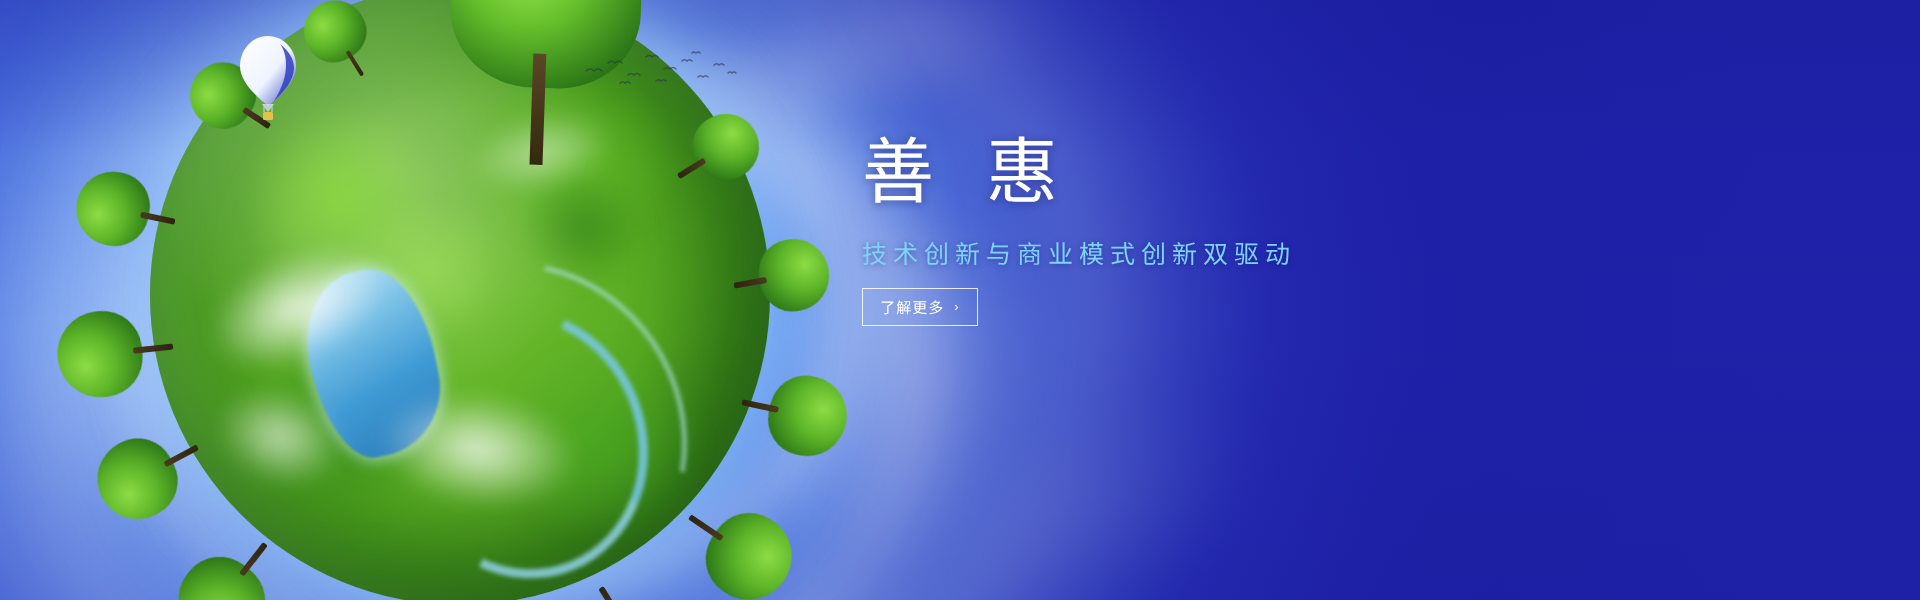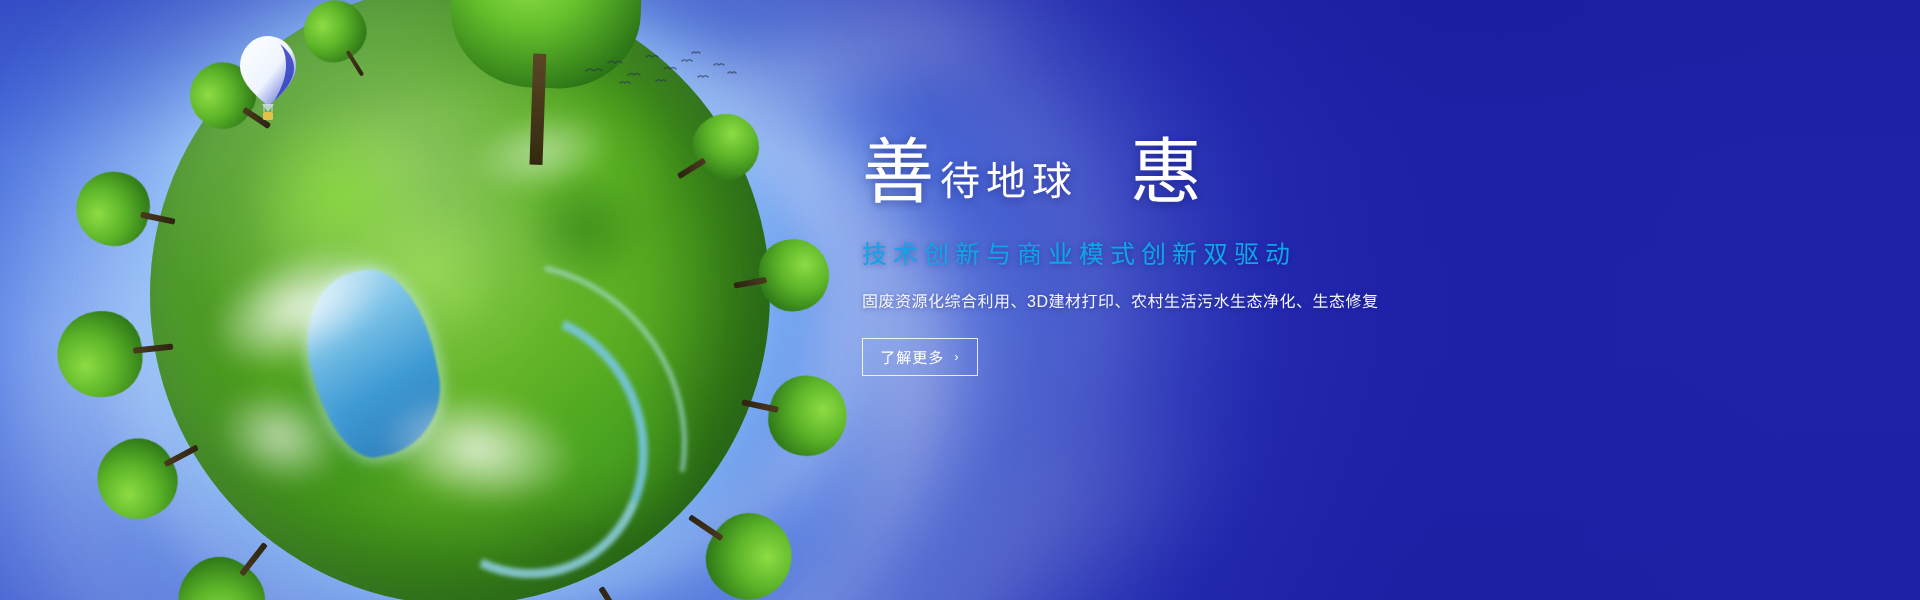--- a/index.html
+++ b/index.html
@@ -257,21 +257,21 @@
     letter-spacing: 6px;
     padding-bottom: 6px;
     margin-left: 6px;
   }
   .hl-gap { width: 52px; }
 
   .subtitle {
     font-size: 25px;
     letter-spacing: 6px;
     font-weight: 400;
-    color: #0ea5e9;
+    color: #7dd3fc;
     margin-bottom: 18px;
     white-space: nowrap;
     text-shadow: 0 1px 6px rgba(10,12,90,.40);
   }
   .desc {
     font-size: 16px;
     letter-spacing: .5px;
     color: #f2f4ff;
     margin-bottom: 26px;
     white-space: nowrap;
@@ -419,28 +419,26 @@
         <path d="M76 36 q2.5 -2.5 5 0 M81 36 q2.5 -2.5 5 0"></path>
         <path d="M112 8 q2 -2 4 0 M116 8 q2 -2 4 0"></path>
       </g>
     </svg>
   </div>
 
   <div class="content">
 
     <div class="headline">
       <span class="hl-big">善</span>
-      <span class="hl-small">待地球</span>
       <span class="hl-gap"></span>
       <span class="hl-big">惠</span>
     </div>
 
     <div class="subtitle">技术创新与商业模式创新双驱动</div>
 
-    <div class="desc">固废资源化综合利用、3D建材打印、农村生活污水生态净化、生态修复</div>
 
     <button class="cta">
       <span>了解更多</span>
       <span class="chev">›</span>
     </button>
 
   </div>
 </div>
 
 </body></html>

